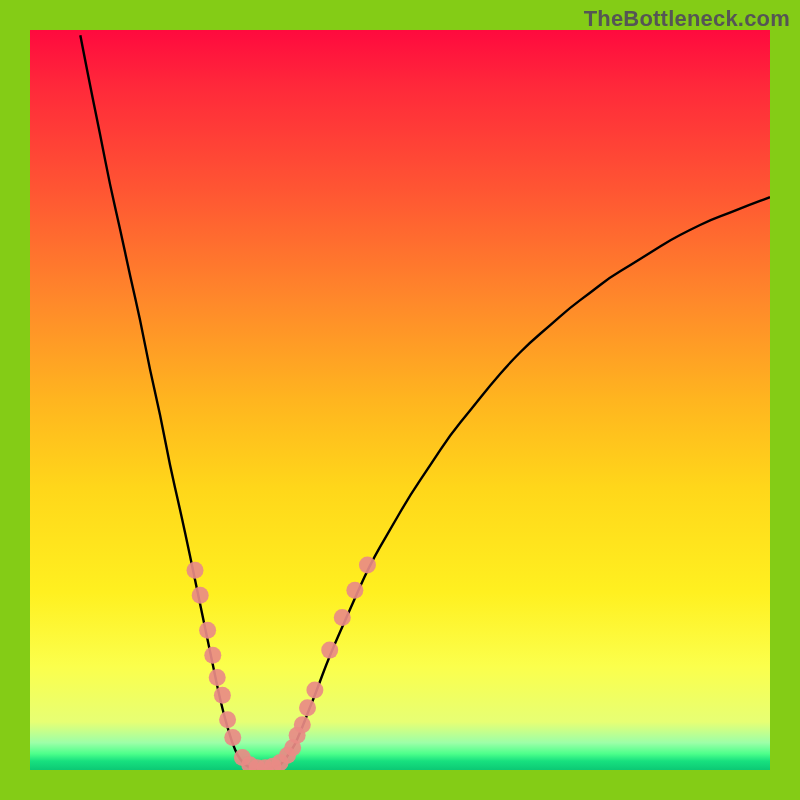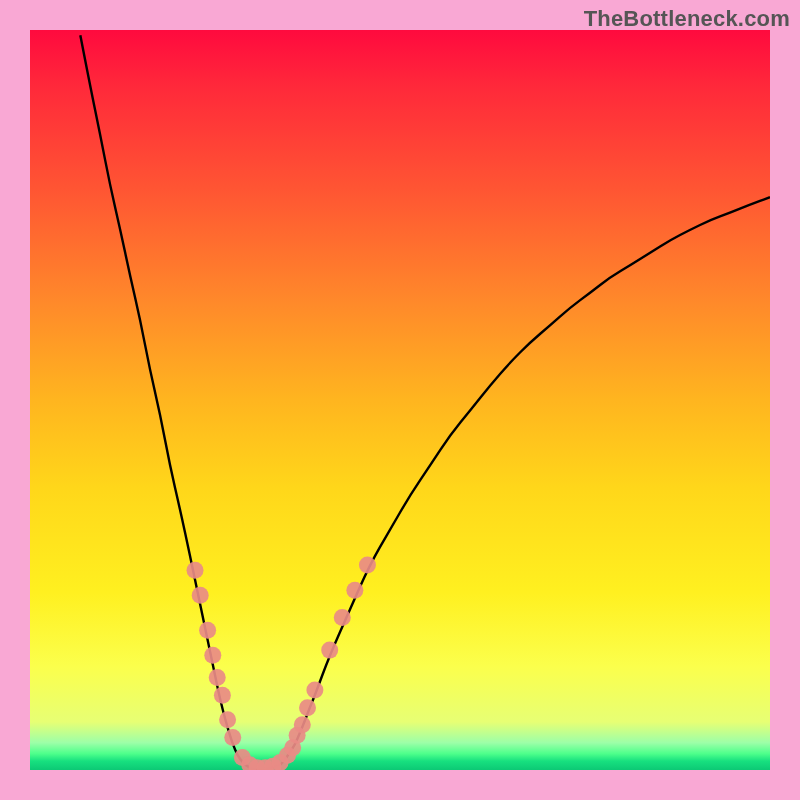--- a/index.html
+++ b/index.html
@@ -8,21 +8,21 @@
     width: 800px;
     height: 800px;
     overflow: hidden;
     background: #000;
     font-family: Arial, Helvetica, sans-serif;
   }
   .frame {
     position: relative;
     width: 800px;
     height: 800px;
-    background: #f9a8d4;
+    background: #84cc16;
   }
   .watermark {
     position: absolute;
     top: 6px;
     right: 10px;
     color: #555;
     font-size: 22px;
     font-weight: 600;
     letter-spacing: 0.2px;
     z-index: 30;

